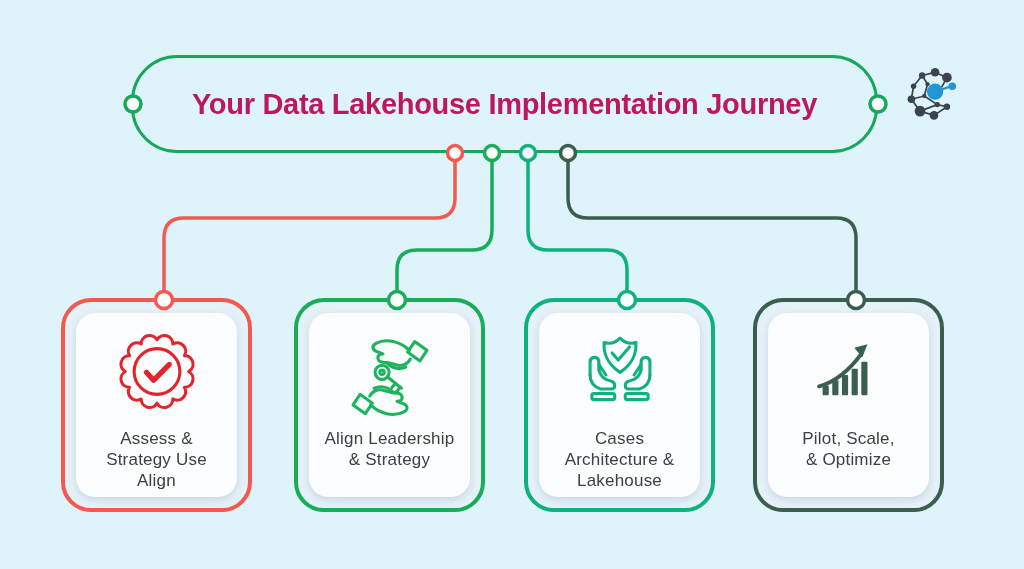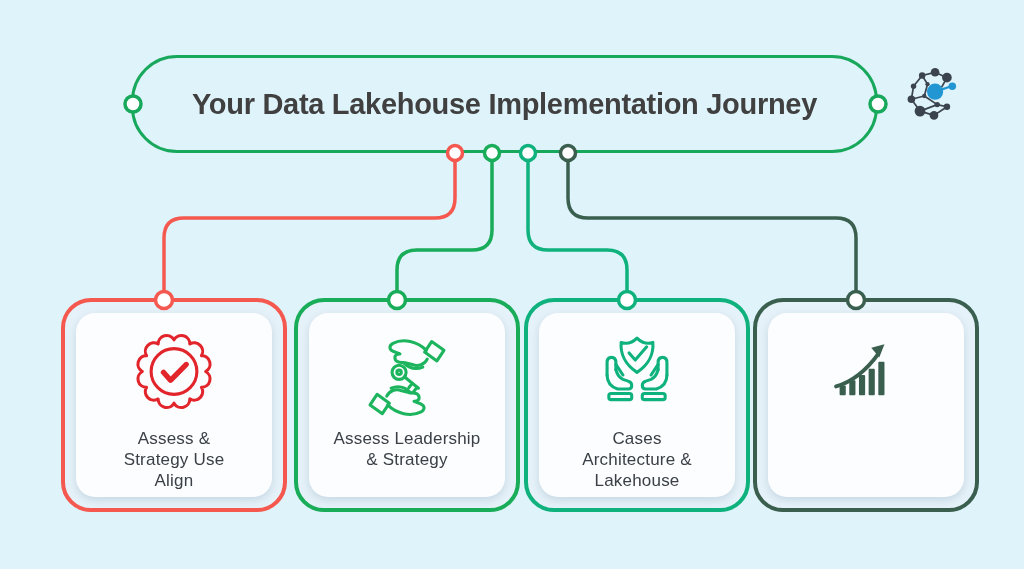--- a/index.html
+++ b/index.html
@@ -7,26 +7,26 @@
     position:relative;width:1024px;height:569px;overflow:hidden;
     background:#dff3fa;
     font-family:"Liberation Sans",sans-serif;
   }
   .title-box{
     position:absolute;left:131px;top:55px;width:747px;height:98px;
     box-sizing:border-box;border:3.5px solid #17a85c;border-radius:46px;
     display:flex;align-items:center;justify-content:center;
   }
   .title-text{
-    font-size:29px;font-weight:700;color:#404040;letter-spacing:-0.3px;
+    font-size:29px;font-weight:700;color:#be185d;letter-spacing:-0.3px;
   }
   .logo{position:absolute;left:906px;top:68px;width:56px;height:56px;}
   .overlay-svg{position:absolute;left:0;top:0;width:1024px;height:569px;pointer-events:none;z-index:5;}
   .card{
-    position:absolute;top:298px;width:226px;height:214px;box-sizing:border-box;
+    position:absolute;top:298px;width:191px;height:214px;box-sizing:border-box;
     border:4px solid #ccc;border-radius:30px;background:#e6f2f9;padding:11px;
   }
   .card-inner{
     width:100%;height:100%;box-sizing:border-box;border-radius:19px;
     background:#fcfdff;box-shadow:0 3px 9px rgba(110,145,170,0.28);
     display:flex;flex-direction:column;align-items:center;
   }
   .card-icon{width:88px;height:88px;margin-top:18px;}
   .card-label{
     margin-top:9px;text-align:center;font-size:17px;line-height:21px;
@@ -116,21 +116,21 @@
           <path d="M72,22 C62,12 46,8 34,14 C29,17 30,21 34,23 L42,26 C37,26 35,29 37,33 C39,36 44,36 48,36 L56,38 C63,41 70,38 73,32"></path>
           <path d="M46,36 Q56,46 68,41"></path>
         </g>
         <circle cx="41" cy="47" r="8"></circle>
         <circle cx="41" cy="47" r="2.5"></circle>
         <path d="M47,52 L63,65"></path>
         <path d="M56,59.5 L52,64.5"></path>
         <path d="M61.5,64 L57.5,69"></path>
       </svg>
       <div class="card-label">
-        <div>Assess Leadership</div>
+        <div>Align Leadership</div>
         <div>&amp; Strategy</div>
         <div></div>
       </div>
     </div>
   </div>
 
   <div class="card c3" style="left:524px">
     <div class="card-inner">
       <svg class="card-icon" viewBox="0 0 100 100" fill="none" stroke="currentColor" stroke-width="3.5" stroke-linecap="round" stroke-linejoin="round" style="color: rgb(15, 178, 125);">
         <path d="M50,8 C55,13 62,15 68,13 C69,25 64,38 50,47 C36,38 31,25 32,13 C38,15 45,13 50,8 Z"></path>
@@ -162,20 +162,25 @@
         <g fill="currentColor" stroke="none">
           <rect x="20" y="62" width="7" height="11" rx="1"></rect>
           <rect x="31" y="56" width="7" height="17" rx="1"></rect>
           <rect x="42" y="50" width="7" height="23" rx="1"></rect>
           <rect x="53" y="43" width="7" height="30" rx="1"></rect>
           <rect x="64" y="35" width="7" height="38" rx="1"></rect>
         </g>
         <path d="M16,63 C30,59 48,48 64,26" stroke="currentColor" stroke-width="4.5" stroke-linecap="round"></path>
         <path d="M71,15 L56,19 L65,30 Z" fill="currentColor" stroke="none"></path>
       </svg>
+      <div class="card-label">
+        <div>Pilot, Scale,</div>
+        <div>&amp; Optimize</div>
+        <div></div>
+      </div>
     </div>
   </div>
 
   <svg class="overlay-svg" viewBox="0 0 1024 569">
     <g fill="none" stroke-width="3.5" stroke-linecap="round">
       <path d="M455,153 L455,198 Q455,218 435,218 L184,218 Q164,218 164,238 L164,300" stroke="#f4584e"></path>
       <path d="M492,153 L492,230 Q492,250 472,250 L417,250 Q397,250 397,270 L397,300" stroke="#19ac59"></path>
       <path d="M528,153 L528,230 Q528,250 548,250 L607,250 Q627,250 627,270 L627,300" stroke="#0fb27d"></path>
       <path d="M568,153 L568,198 Q568,218 588,218 L836,218 Q856,218 856,238 L856,300" stroke="#3a5f4e"></path>
     </g>

